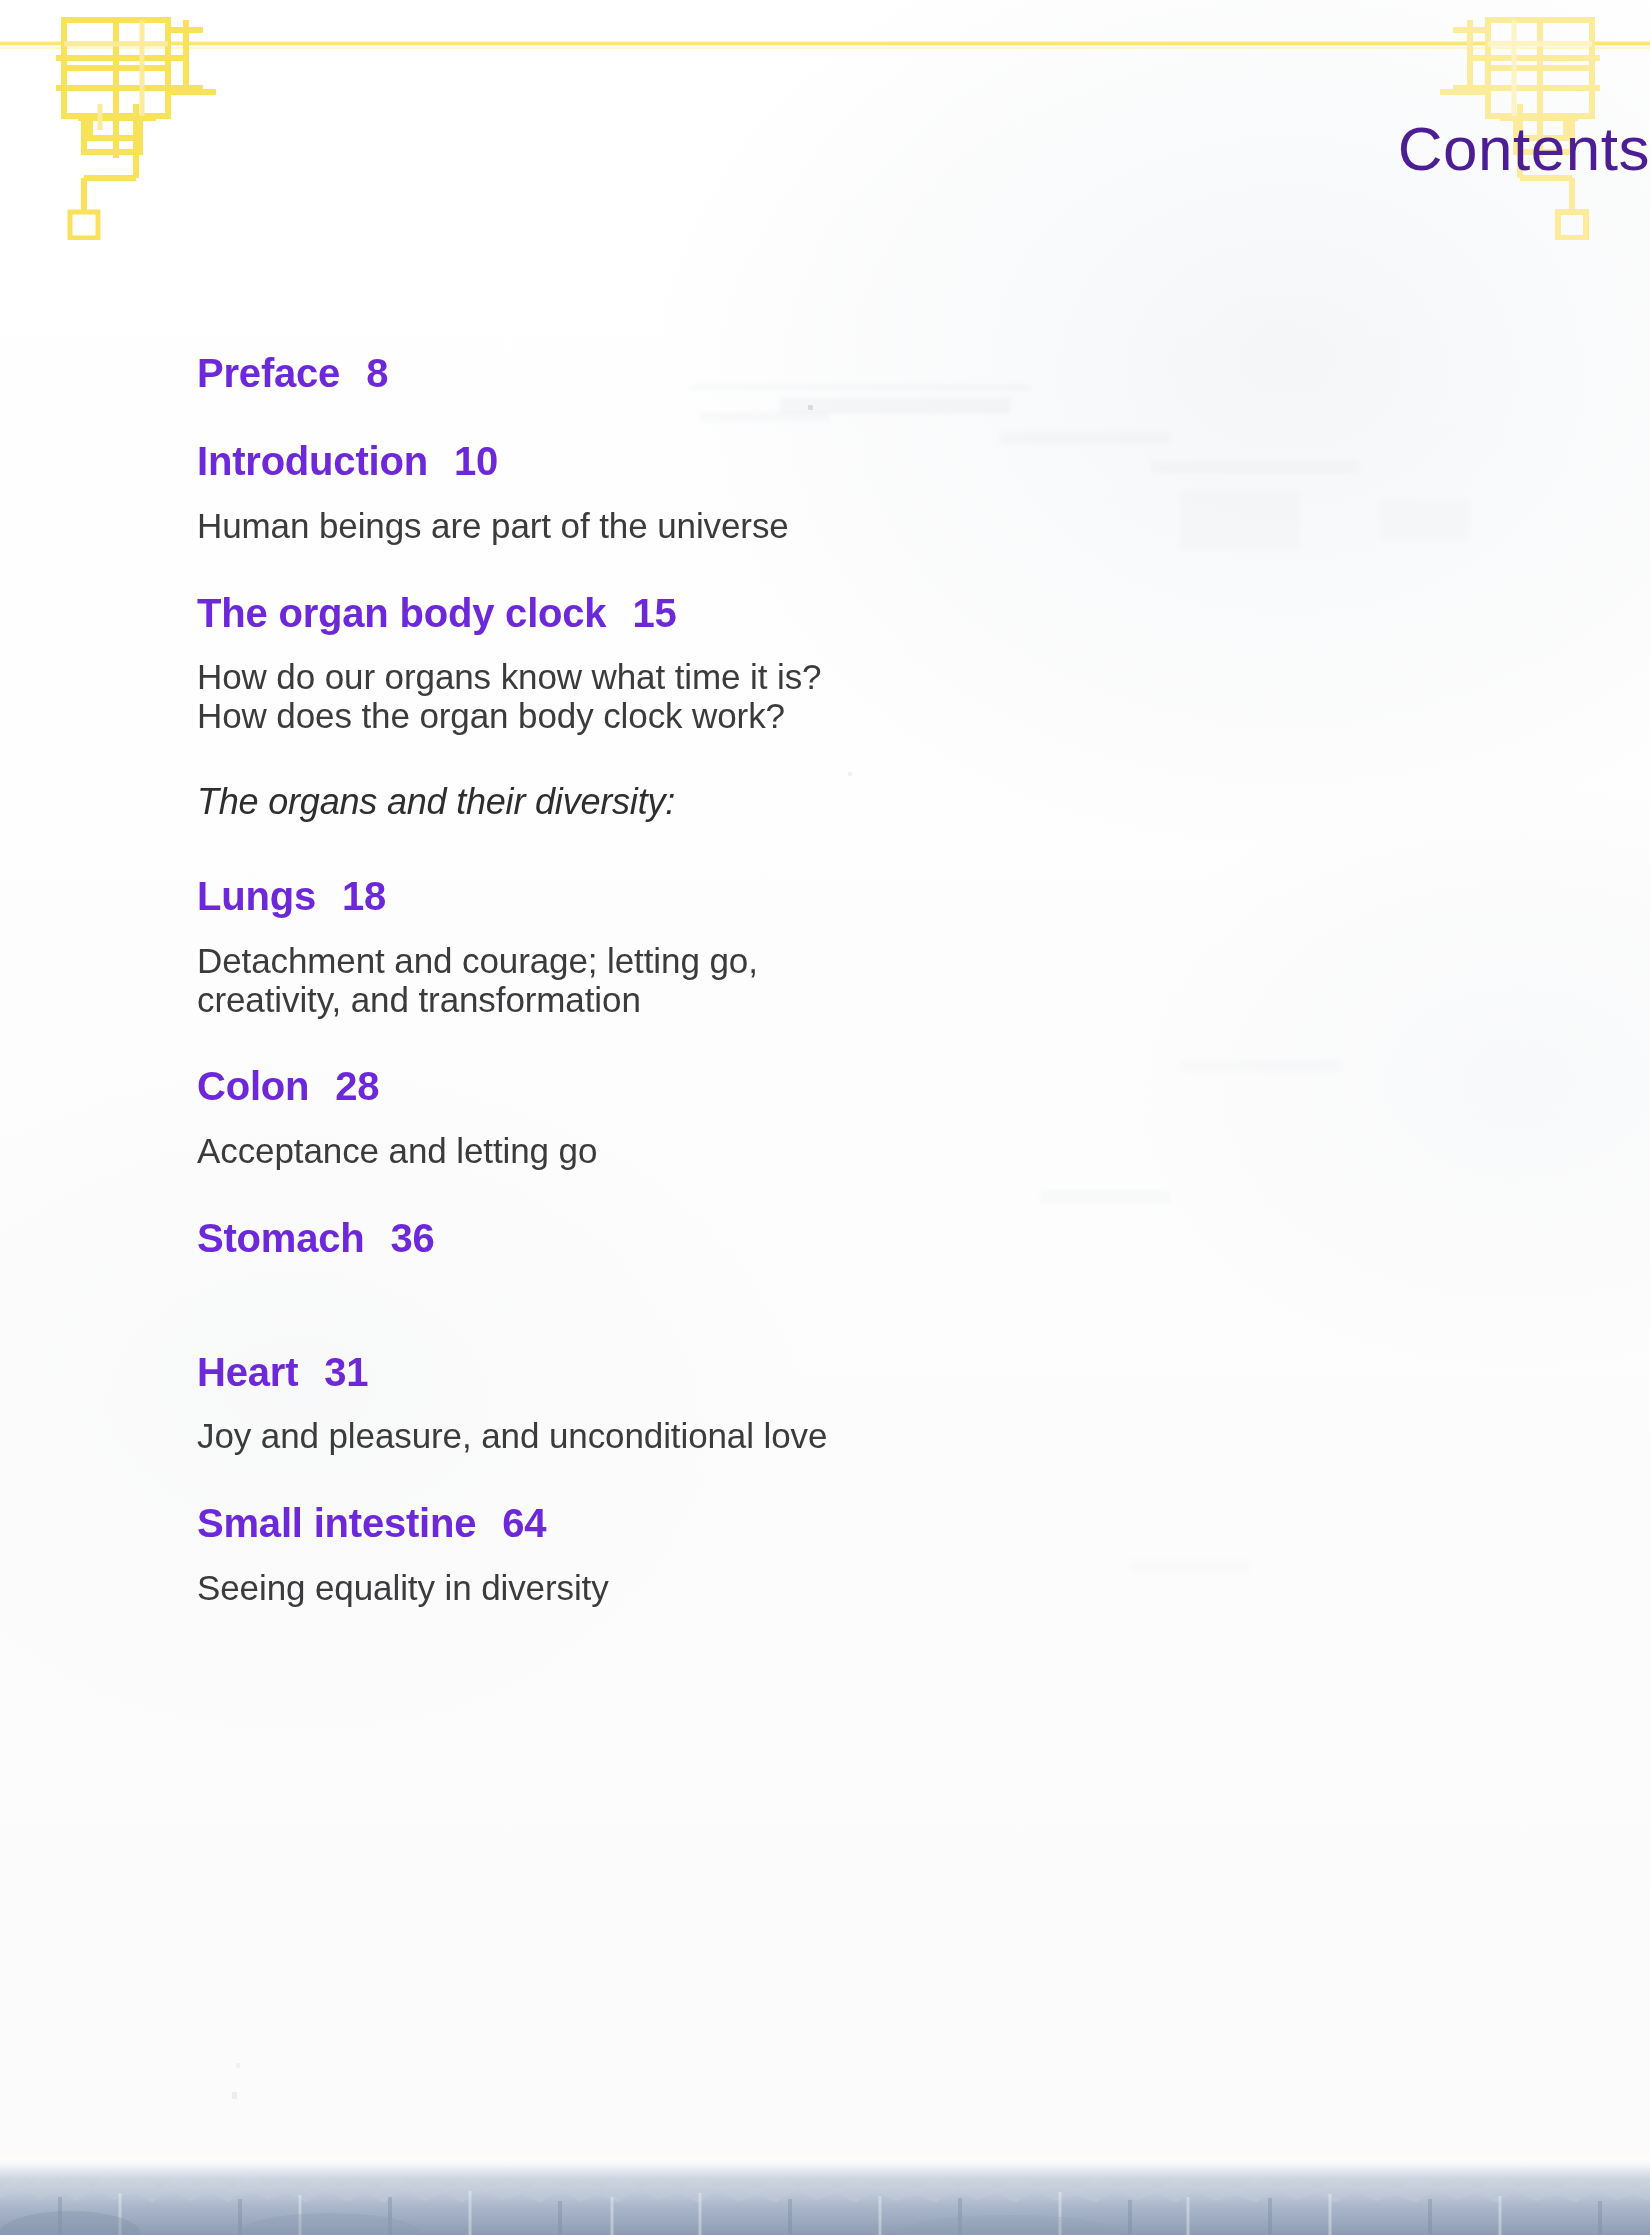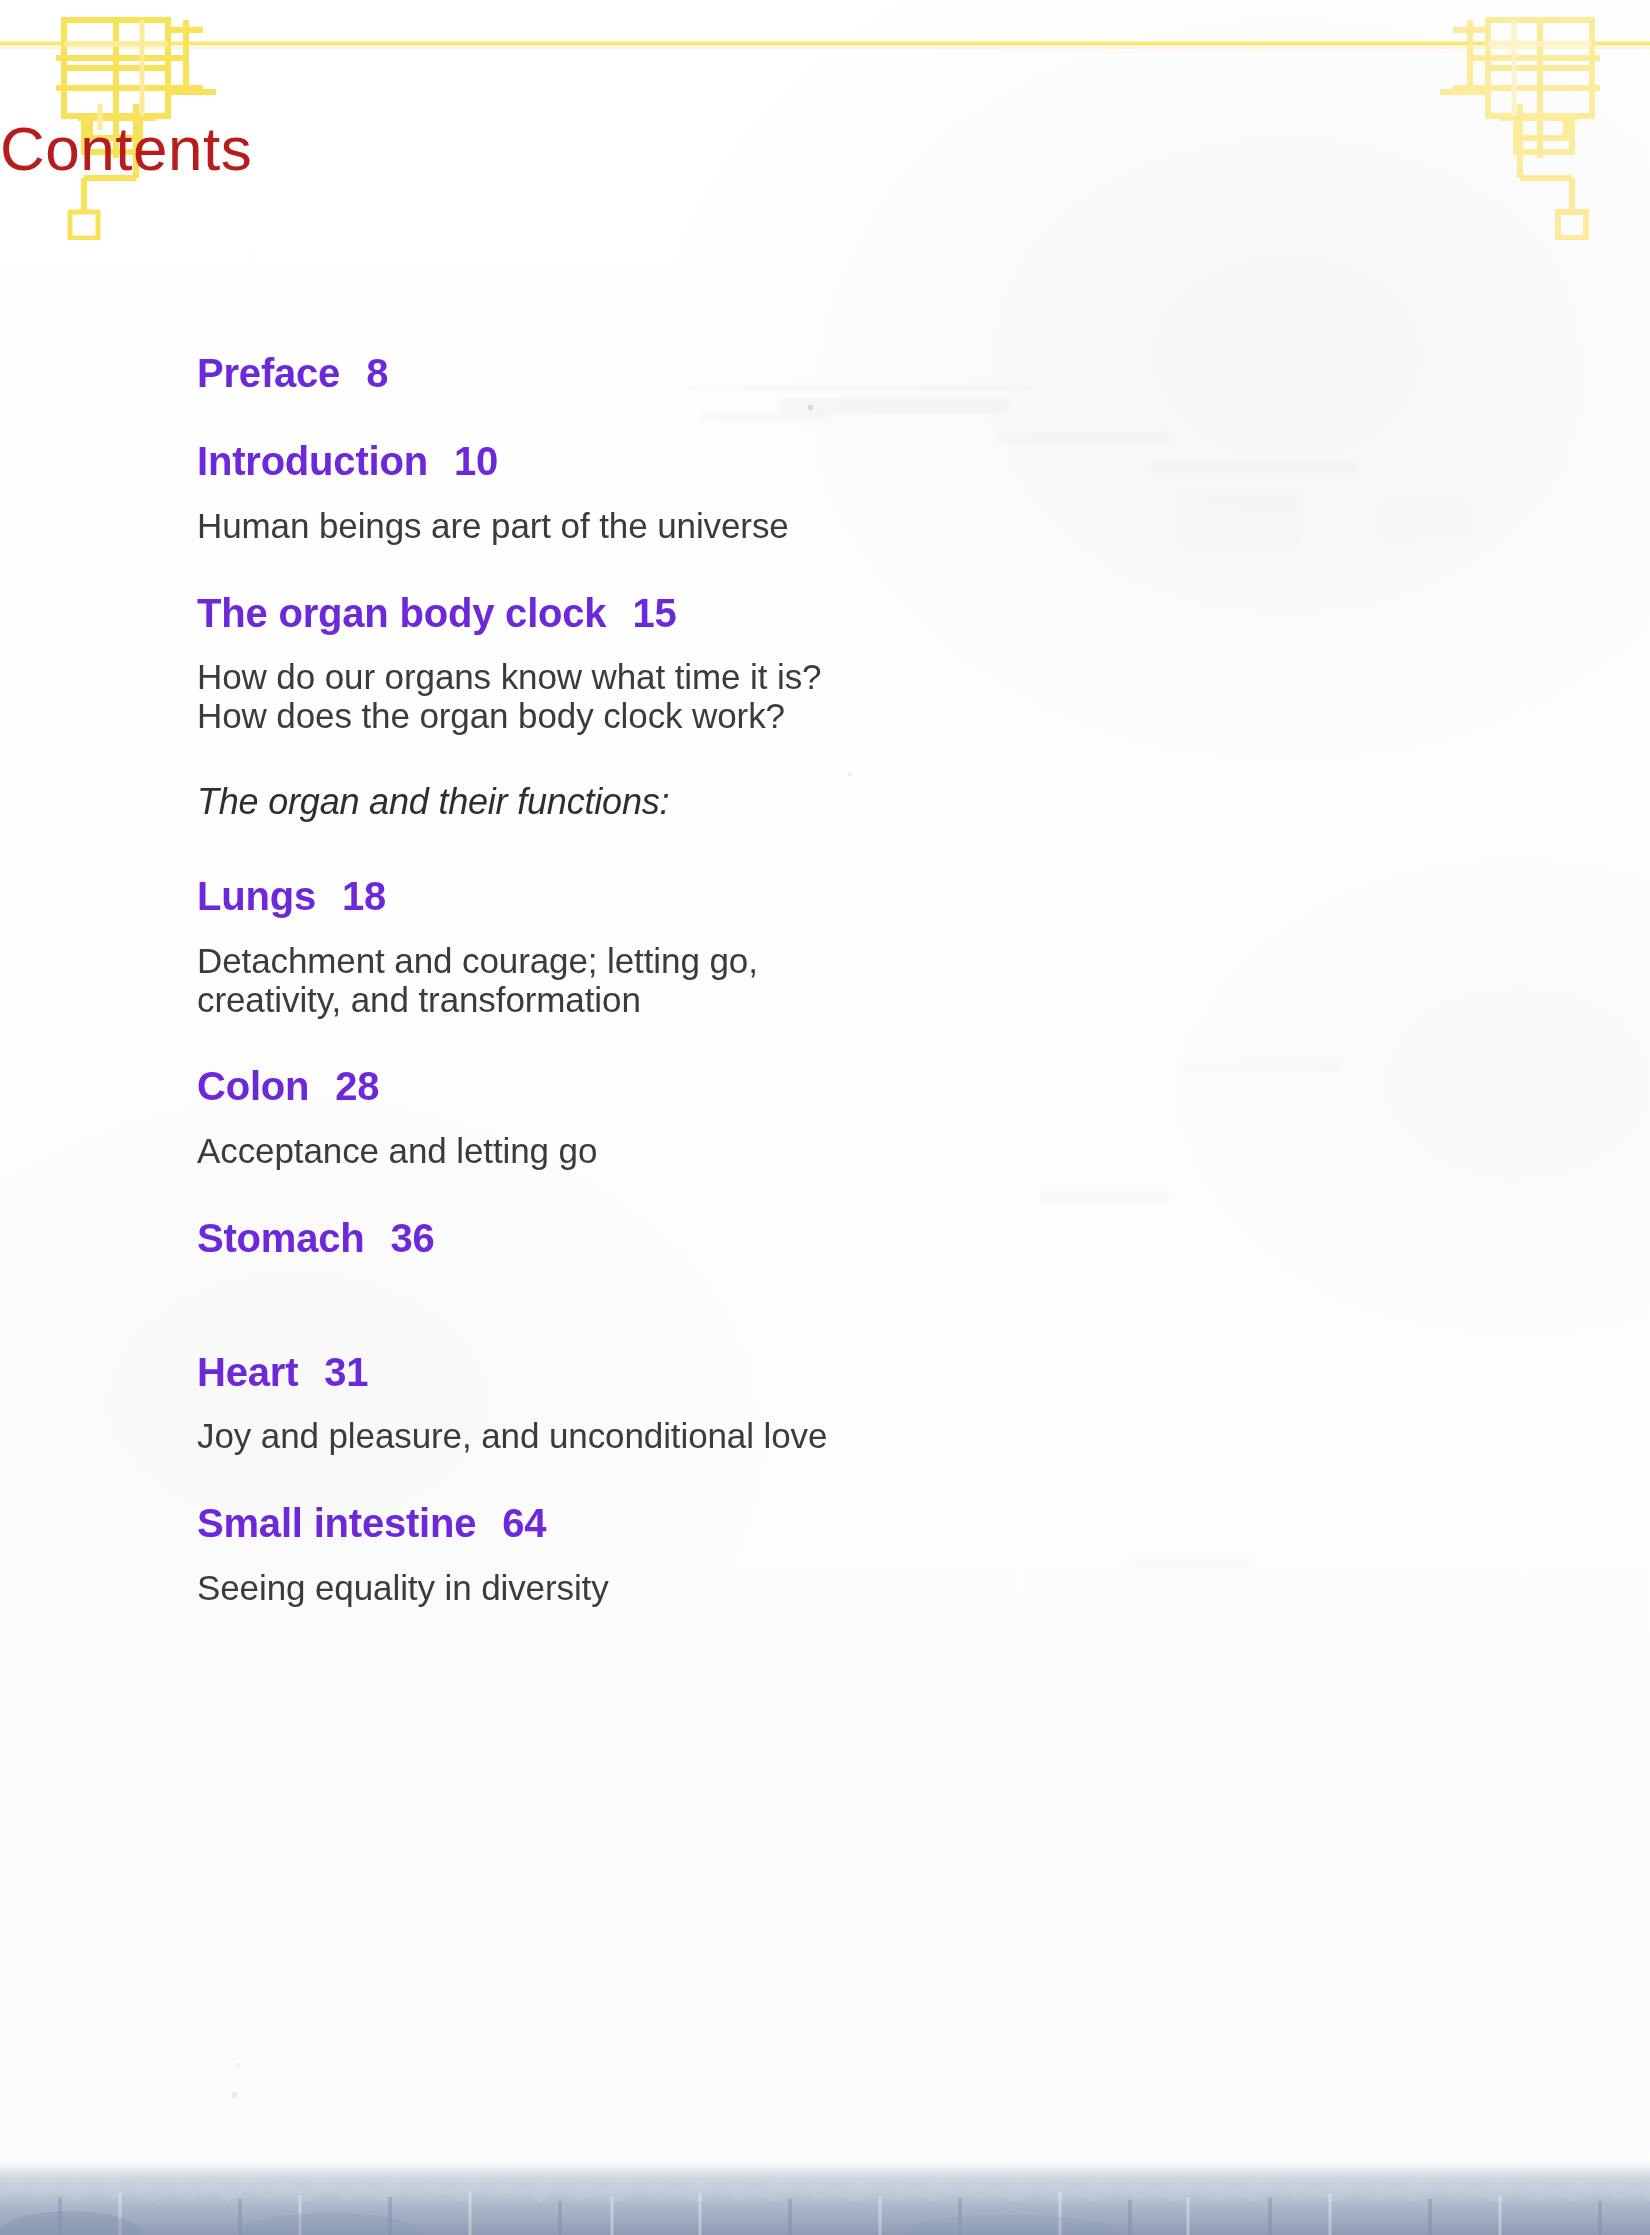--- a/index.html
+++ b/index.html
@@ -76,26 +76,26 @@
   .ornament.left  { left: 38px;  }
   .ornament.right { right: 32px; }
   .ornament.right svg { transform: scaleX(-1); }
 
   
   .title {
     position: absolute;
     top: 118px;
     left: 0;
     right: 0;
-    text-align: left;
+    text-align: right;
     font-family: "Liberation Sans", sans-serif;
     font-size: 62px;
     font-weight: 300;
     letter-spacing: 0.5px;
-    color: #b91c1c;
+    color: #4c1d95;
     line-height: 1;
   }
 
   
   .toc {
     position: absolute;
     left: 197px;
     top: 352px;
     width: 1000px;
   }
@@ -298,21 +298,21 @@
         <span>The organ body clock</span><span class="pg">15</span>
       </div>
       <div class="entry-sub">
         <span class="sub-line">How do our organs know what time it is?</span>
         <span class="sub-line">How does the organ body clock work?</span>
       </div>
     </div>
 
     <div class="gap-md"></div>
 
-    <div class="section-label">The organ and their functions:</div>
+    <div class="section-label">The organs and their diversity:</div>
 
     <div class="gap-lg"></div>
 
     <div class="entry">
       <div class="entry-head">
         <span>Lungs</span><span class="pg">18</span>
       </div>
       <div class="entry-sub">
         <span class="sub-line">Detachment and courage; letting go,</span>
         <span class="sub-line">creativity, and transformation</span>

